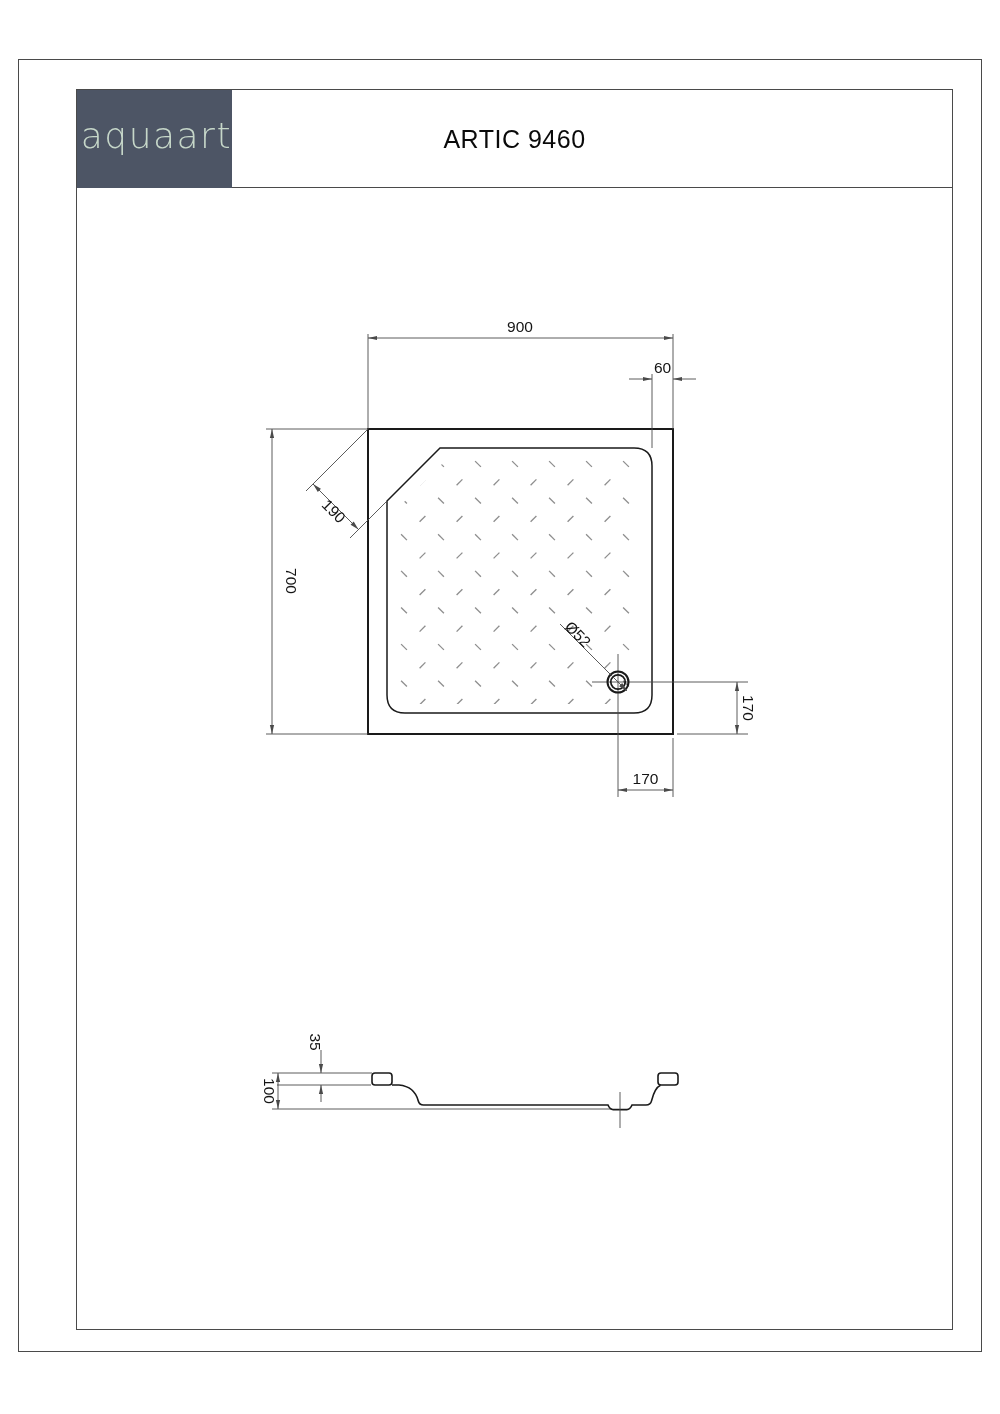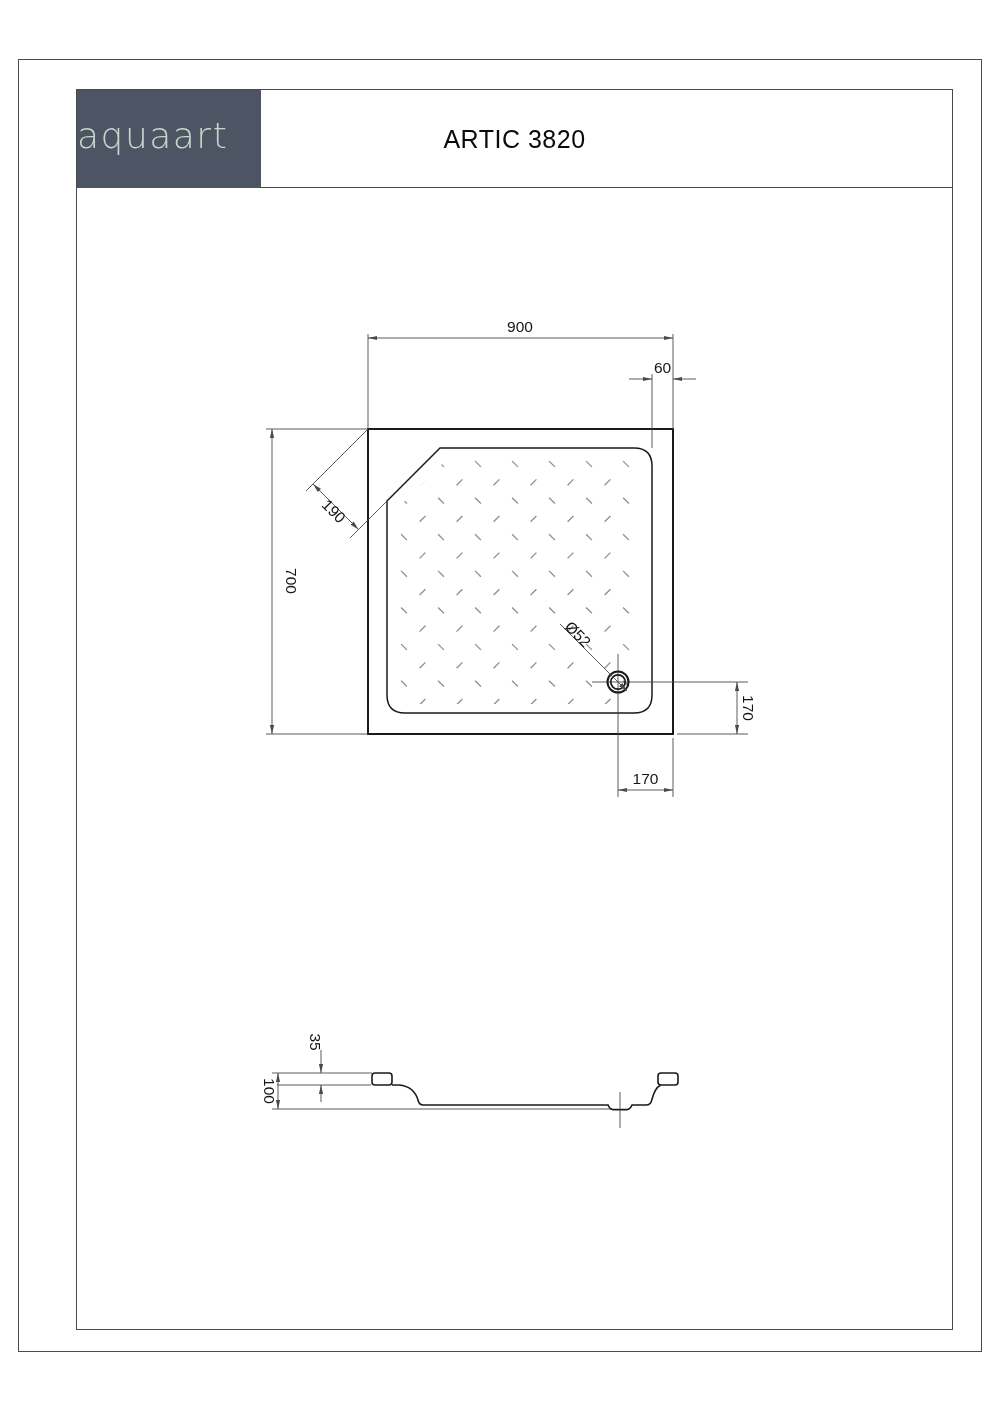--- a/index.html
+++ b/index.html
@@ -4,22 +4,22 @@
 <style>
   html,body{margin:0;padding:0;background:#fff;}
   .page{position:relative;width:1000px;height:1414px;background:#fff;overflow:hidden;
         font-family:"Liberation Sans",sans-serif;}
   .page-border{position:absolute;left:18px;top:59px;width:964px;height:1293px;
                border:1.5px solid var(--c-frame,#4a4a4a);box-sizing:border-box;}
   .content-frame{position:absolute;left:76px;top:89px;width:877px;height:1241px;
                  border:1.5px solid var(--c-frame,#4a4a4a);box-sizing:border-box;}
   .header-band{position:absolute;left:0;top:0;width:100%;height:98px;
                border-bottom:1.5px solid var(--c-frame,#4a4a4a);box-sizing:border-box;}
-  .logo-box{position:absolute;left:0;top:0;width:184px;height:98px;
-            background:var(--c-logo_bg,#4d5565);display:flex;align-items:center;justify-content:flex-start;}
+  .logo-box{position:absolute;left:0;top:0;width:155px;height:98px;
+            background:var(--c-logo_bg,#4d5565);display:flex;align-items:center;justify-content:flex-end;}
   .logo-text{font-family:"DejaVu Sans",sans-serif;font-size:36px;font-weight:300;
              letter-spacing:1.5px;color:var(--c-logo_text,#c6d7c9);line-height:1;padding-bottom:6px;}
   .title{position:absolute;left:0;top:0;width:100%;height:98px;display:flex;
          align-items:center;justify-content:center;font-size:25px;color:#0a0a0a;
          letter-spacing:0.5px;font-weight:500;}
   svg.drawing{position:absolute;left:0;top:0;width:1000px;height:1414px;}
   .edge{stroke:var(--c-drawing_line,#1a1a1a);fill:none;}
   .thin{stroke:var(--c-dim_line,#4a4a4a);stroke-width:0.9;fill:none;}
   .arrow{fill:var(--c-dim_line,#4a4a4a);stroke:none;}
   .dimtext{font-family:"Liberation Sans",sans-serif;font-size:15.5px;fill:#141414;}
@@ -27,21 +27,21 @@
 </style>
 </head>
 <body>
 
 <div class="page">
 
   <div class="page-border"></div>
 
   <div class="content-frame">
     <div class="header-band">
-      <div class="title">ARTIC 3820</div>
+      <div class="title">ARTIC 9460</div>
       <div class="logo-box">
         <span class="logo-text">aquaart</span>
       </div>
     </div>
   </div>
 
   <svg class="drawing" viewBox="0 0 1000 1414">
     <defs>
       <clipPath id="basinClip">
         <path d="M 449 457 H 632 Q 643 457 643 468 V 692 Q 643 704 632 704 H 407 Q 396 704 396 693 V 510 Z"></path>

